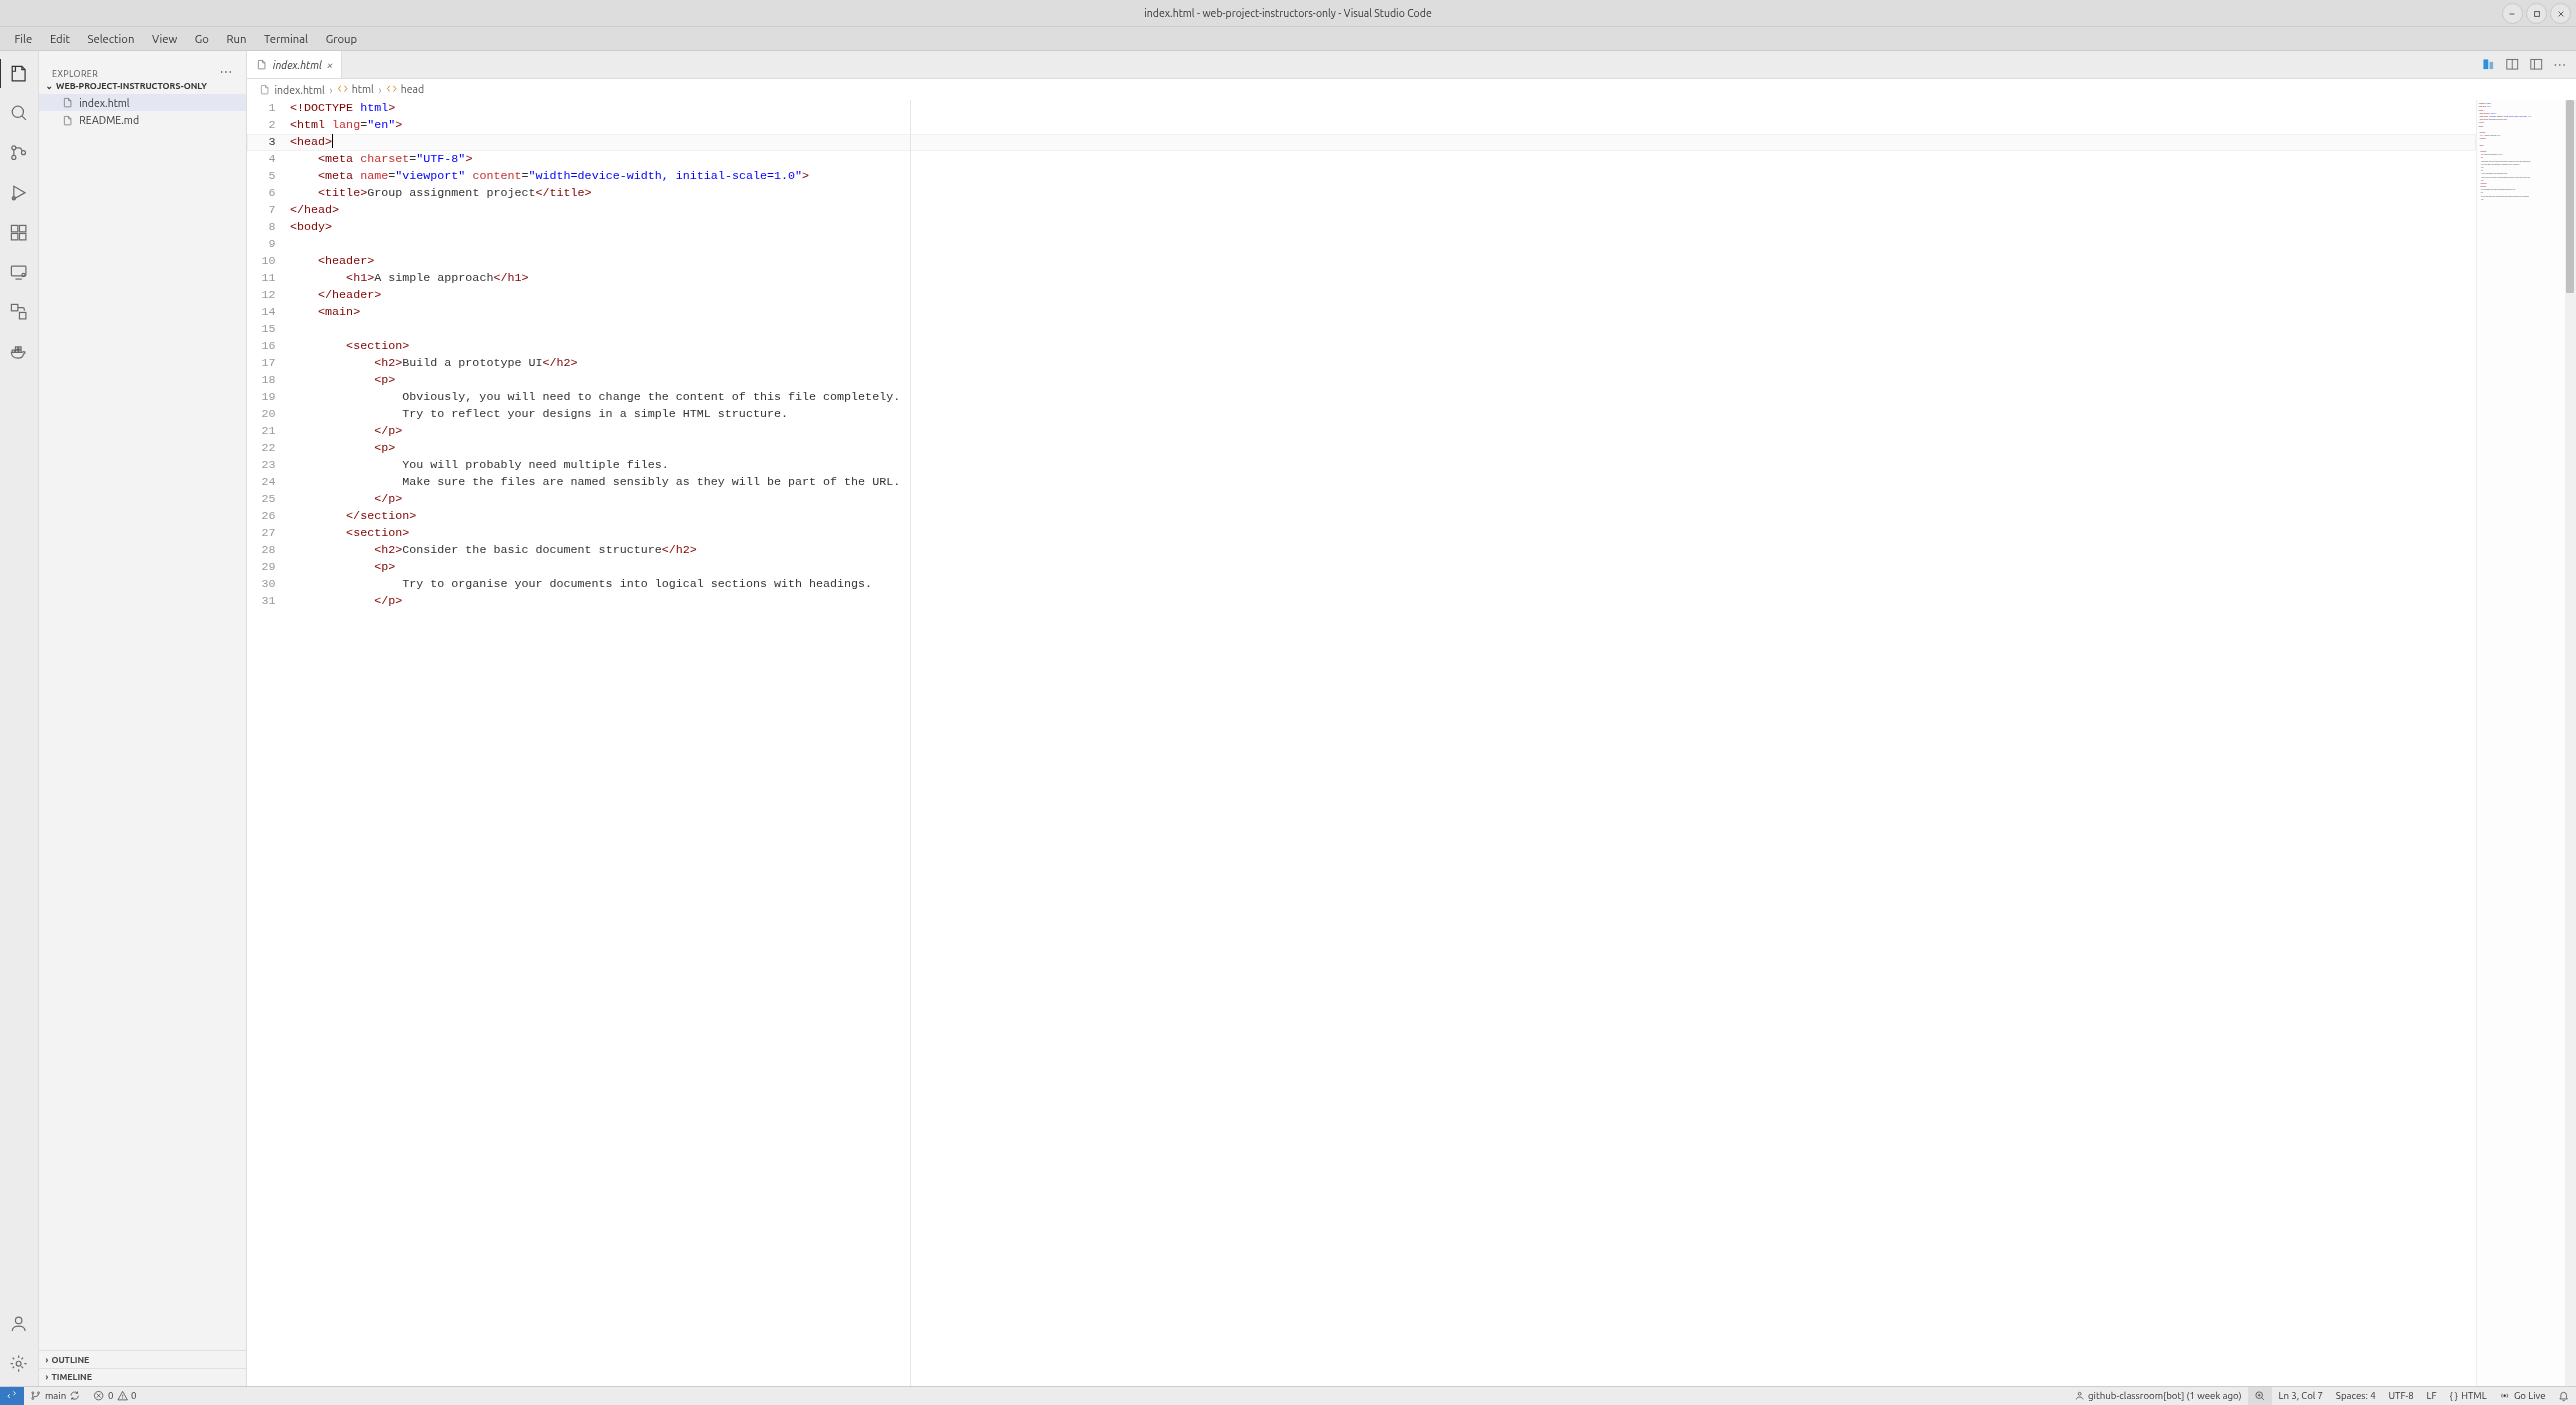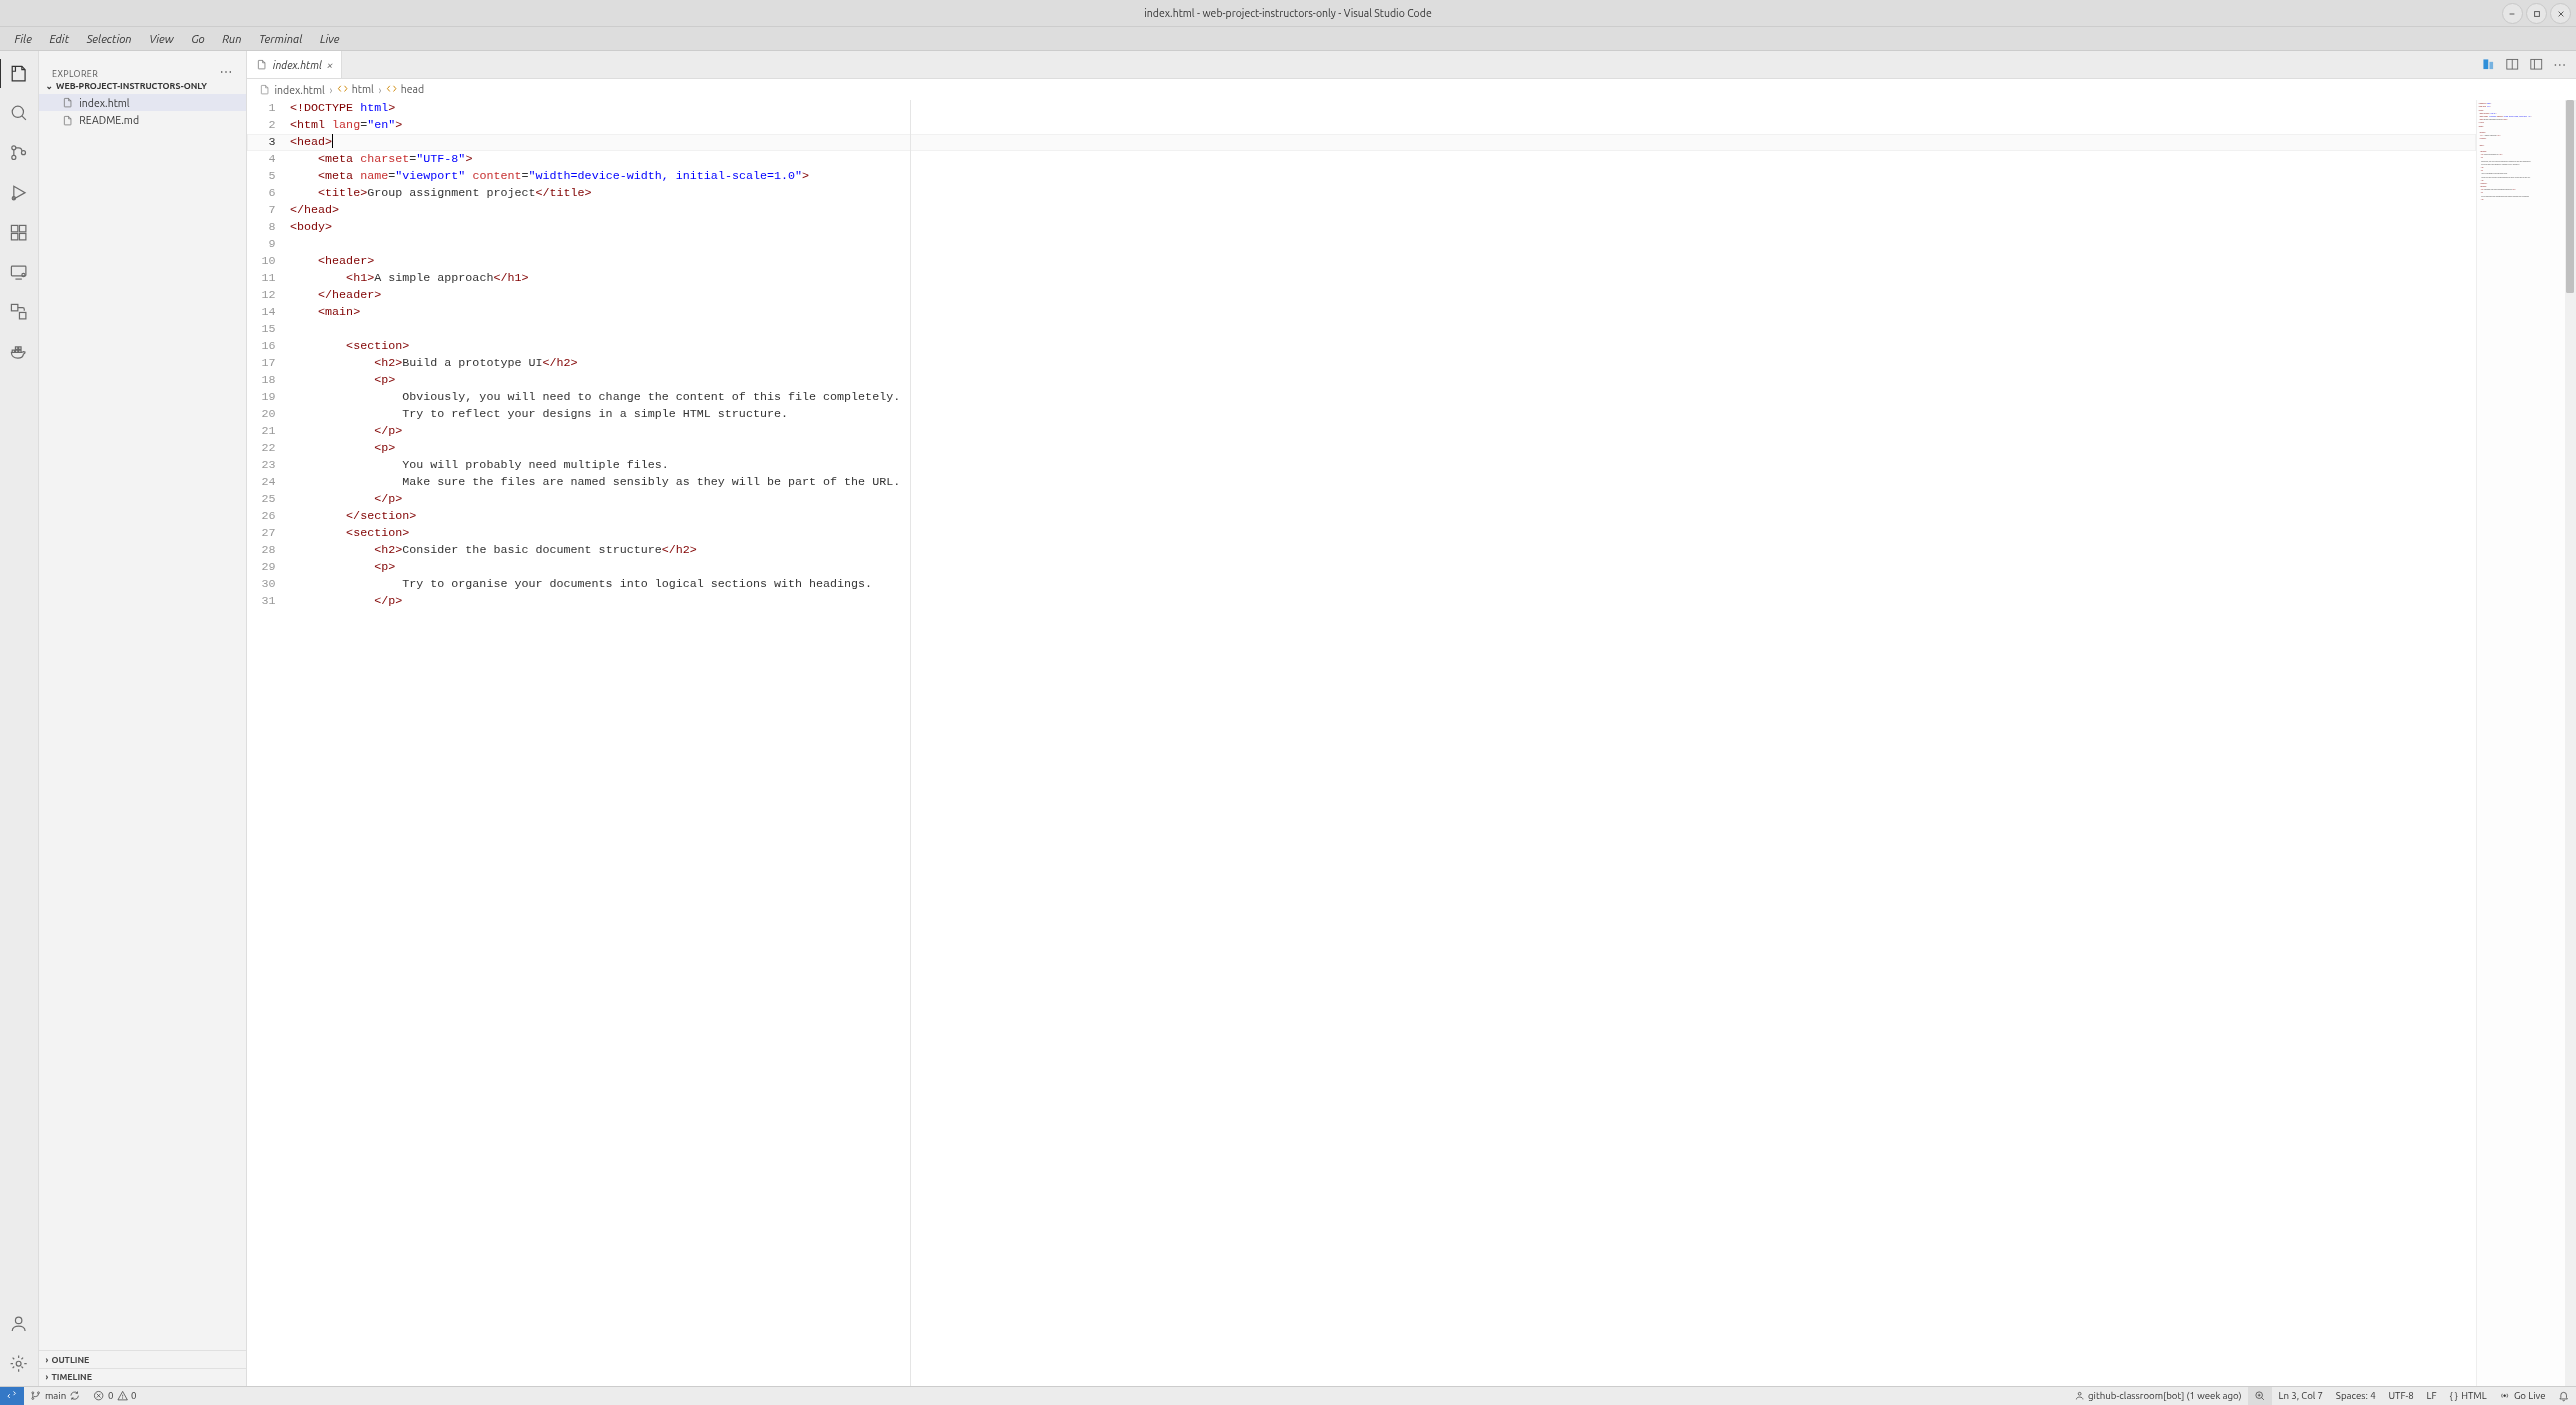--- a/index.html
+++ b/index.html
@@ -53,21 +53,20 @@
   align-items: center;
   padding: 0 6.4px;
   gap: 1.6px;
   border-bottom: 0.8px solid #cccccc;
 }
 .menu-item {
   padding: 3.2px 8px;
   font-size: 11.3px;
   color: #333;
   cursor: pointer;
-  font-style: italic;
 }
 
 
 .main-area {
   flex: 1;
   display: flex;
   min-height: 0;
 }
 
 
@@ -356,21 +355,21 @@
 </div>
 
 <div class="menubar">
   <span class="menu-item">File</span>
   <span class="menu-item">Edit</span>
   <span class="menu-item">Selection</span>
   <span class="menu-item">View</span>
   <span class="menu-item">Go</span>
   <span class="menu-item">Run</span>
   <span class="menu-item">Terminal</span>
-  <span class="menu-item">Live</span>
+  <span class="menu-item">Group</span>
 </div>
 
 <div class="main-area">
 
   <div class="activitybar">
     <div class="activity-group">
       <div class="activity-icon active">
         <svg viewBox="0 0 24 24">
             <path d="M8 3h8l4 4v14H4V3h4z"></path>
             <path d="M8 3v6H4"></path>

